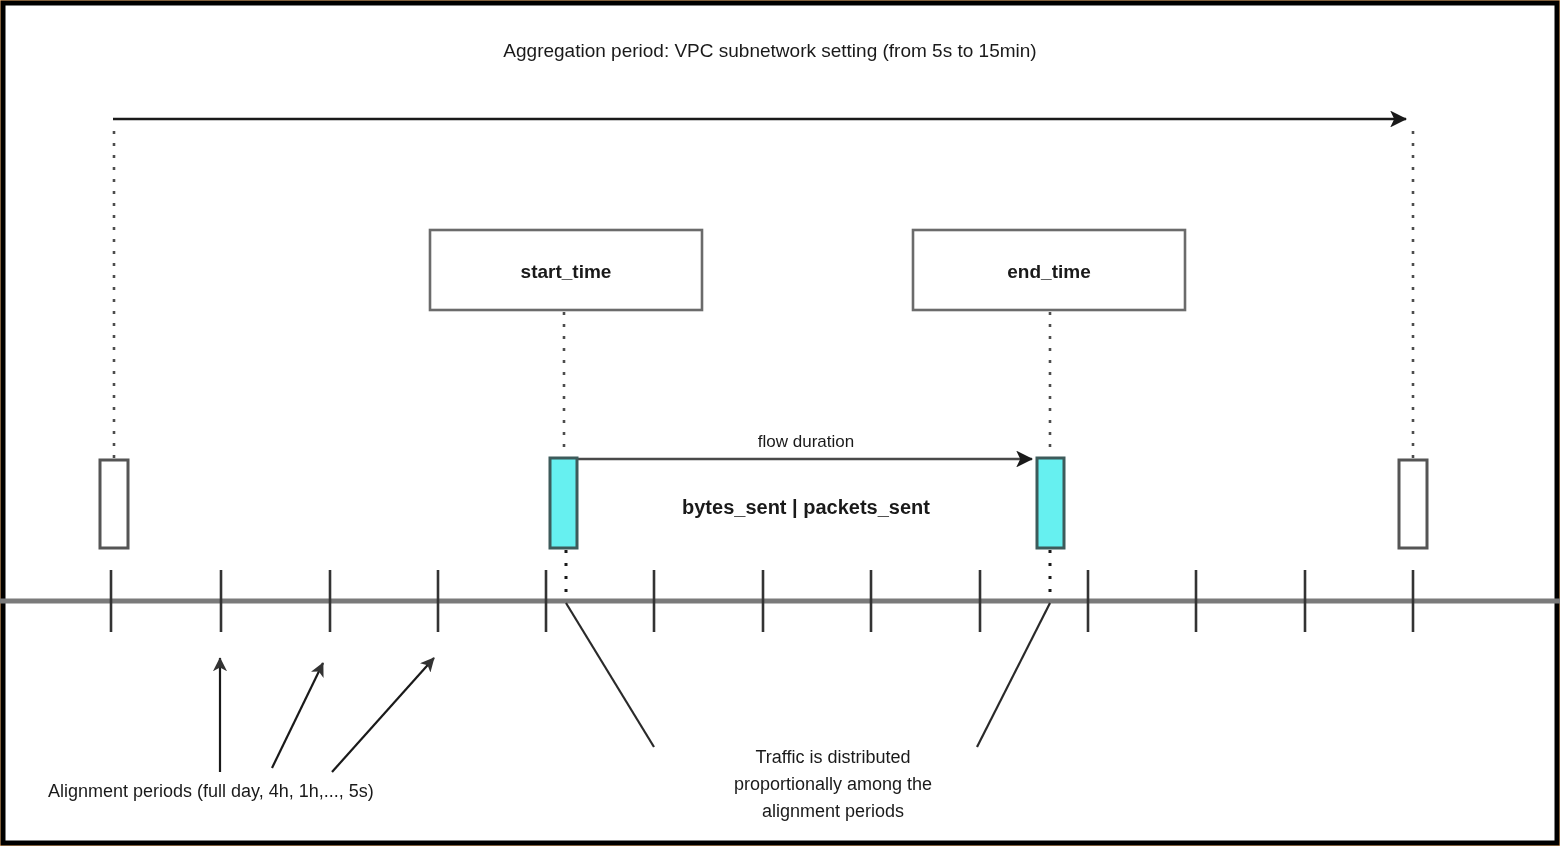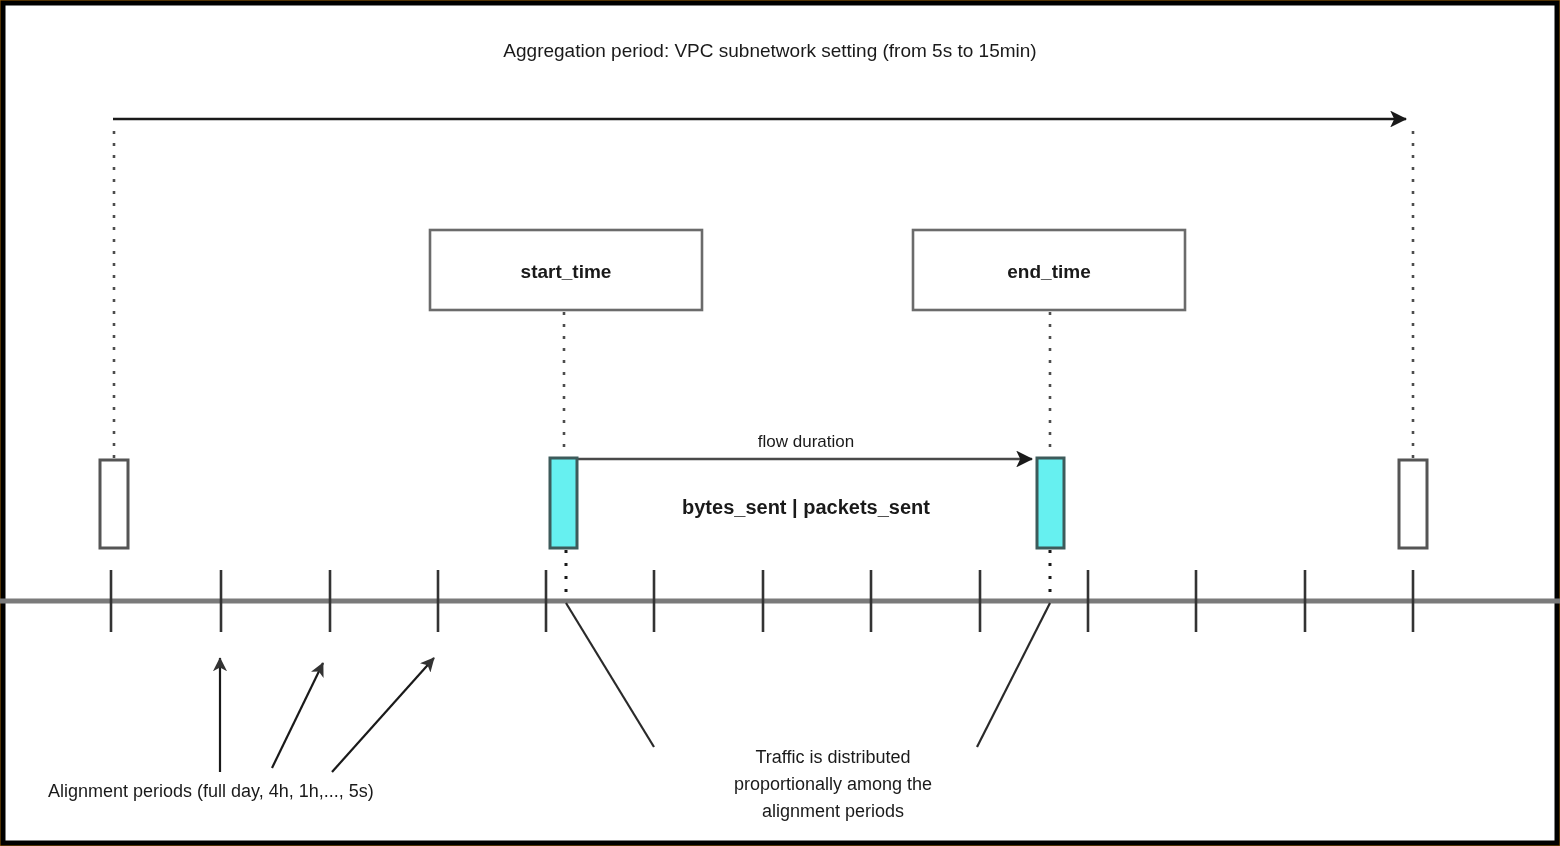--- a/index.html
+++ b/index.html
@@ -8,21 +8,21 @@
     background: #ffffff;
   }
   body {
     font-family: "Liberation Sans", sans-serif;
   }
   #diagram-frame {
     position: relative;
     width: 1560px;
     height: 846px;
     box-sizing: border-box;
-    background: #a16207;
+    background: #fdba74;
     overflow: hidden;
   }
   svg.diagram {
     display: block;
     width: 1560px;
     height: 846px;
   }
   text {
     font-family: "Liberation Sans", sans-serif;
     fill: #1a1a1a;

